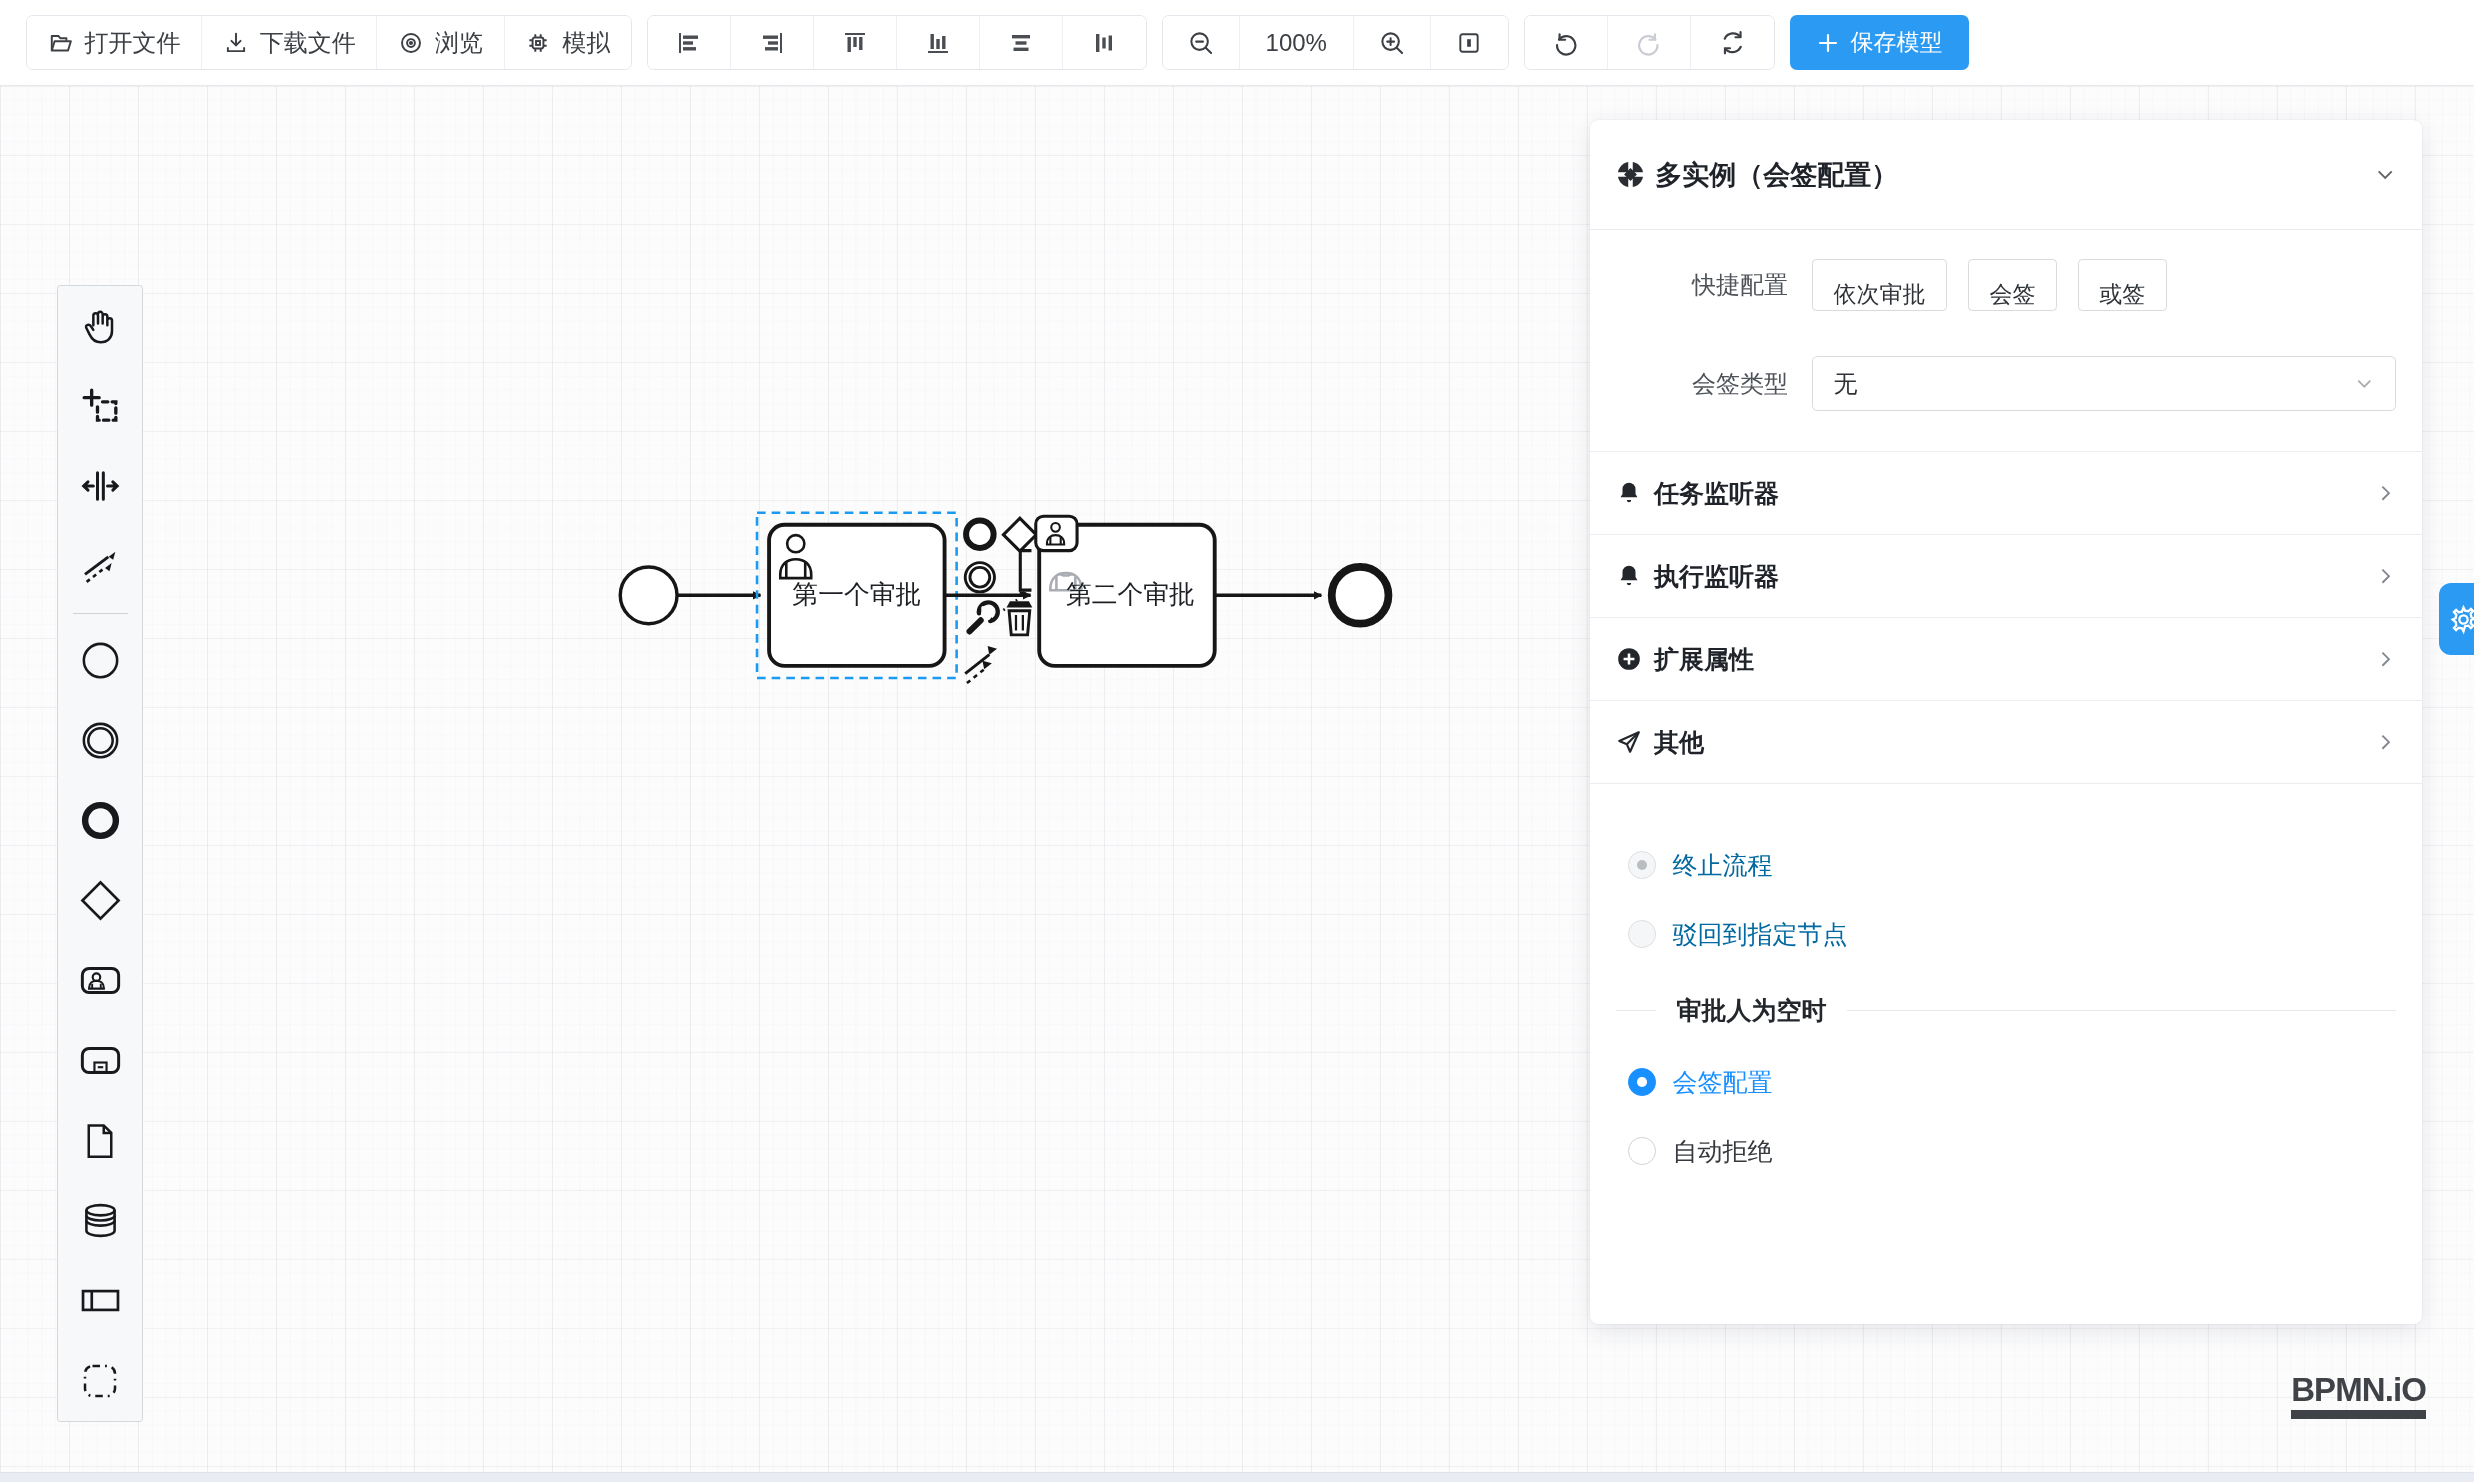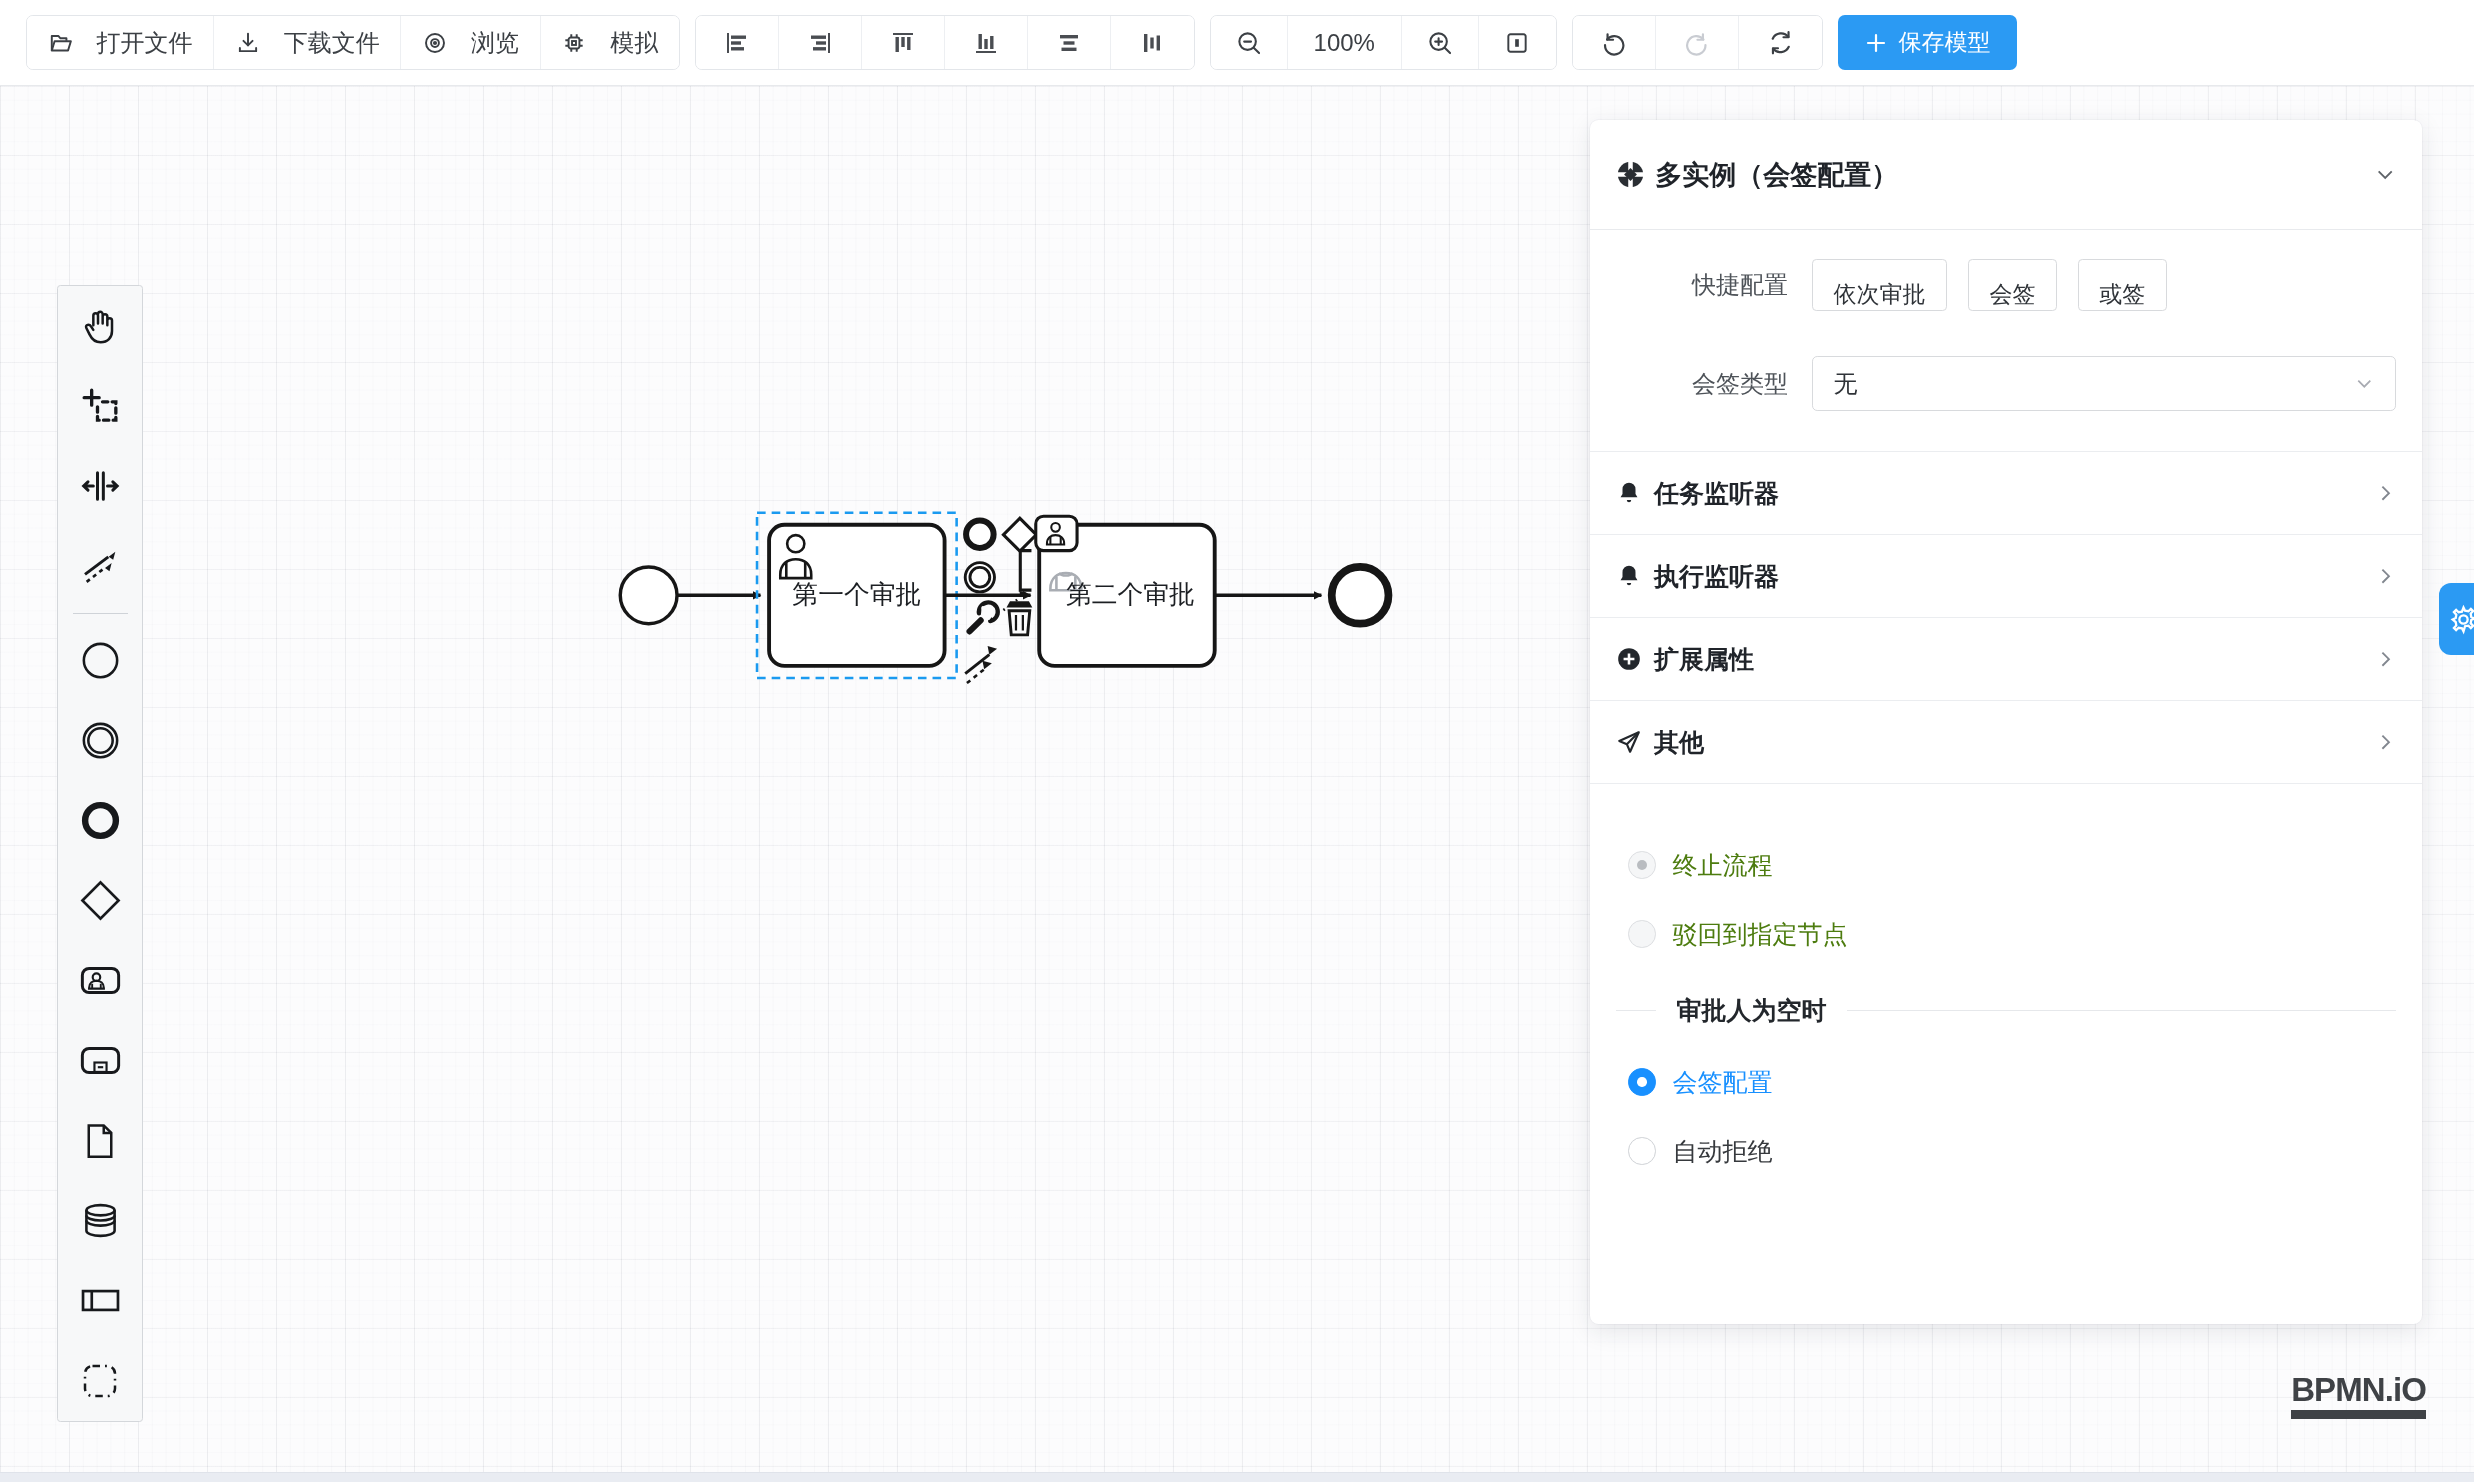--- a/index.html
+++ b/index.html
@@ -8,21 +8,21 @@
   }
   *{margin:0;padding:0;box-sizing:border-box;}
   html,body{width:2475px;height:1482px;overflow:hidden;}
   body{font-family:"Liberation Sans","DejaVu Sans",sans-serif;background:#fff;position:relative;}
 
   
   .toolbar{position:absolute;left:0;top:0;width:2475px;height:86px;background:#fff;
     border-bottom:0.9px solid #e7e9ec;display:flex;align-items:center;padding-left:26px;z-index:40;}
   .tb-group{display:flex;height:55px;border:0.9px solid #e3e6ea;border-radius:6.9px;background:#fff;overflow:hidden;}
   .tb-group + .tb-group{margin-left:15px;}
-  .tb-btn{display:flex;align-items:center;gap:23px;padding:0 20.6px;font-size:24px;color:#3c4045;
+  .tb-btn{display:flex;align-items:center;gap:11px;padding:0 20.6px;font-size:24px;color:#3c4045;
     border-right:0.9px solid #edeff2;cursor:pointer;background:#fff;}
   .tb-btn:last-child{border-right:none;}
   .tb-icon-btn{display:flex;align-items:center;justify-content:center;width:83px;border-right:0.9px solid #edeff2;cursor:pointer;background:#fff;}
   .tb-icon-btn:last-child{border-right:none;}
   .zoom-level{width:114px;display:flex;align-items:center;justify-content:center;font-size:24px;color:#3c4045;border-right:0.9px solid #edeff2;}
   .save-btn{margin-left:15.5px;height:55px;padding:0 26px;background:var(--accent);color:#fff;border:none;
     border-radius:6.9px;font-size:23px;display:flex;align-items:center;gap:10.3px;cursor:pointer;}
   svg.ic{display:block;}
 
   
@@ -68,21 +68,21 @@
   .divider .dr{flex:1;height:1.7px;background:#e6e8eb;}
   .divider .dt{font-size:25px;font-weight:700;color:#23272c;margin:0 20.6px;}
   .divider + .radio-row{margin-top:36px;}
   .radio-row{display:flex;align-items:center;margin-top:31px;padding-left:12px;height:38px;cursor:pointer;}
   .radio{width:27.5px;height:27.5px;border-radius:50%;flex:none;position:relative;border:1.7px solid #cfd2d6;background:#fff;}
   .radio-row .lbl{font-size:25px;color:#36393d;margin-left:17px;}
   .radio-row.checked .radio{background:var(--radio);border-color:var(--radio);}
   .radio-row.checked .radio::after{content:"";position:absolute;left:50%;top:50%;width:9.5px;height:9.5px;margin:-4.7px 0 0 -4.7px;border-radius:50%;background:#fff;}
   .radio-row.checked .lbl{color:var(--radio);}
   .radio-row.disabled .radio{background:#f5f6f7;border-color:#dcdee1;}
-  .radio-row.disabled .lbl{color:#4d7c0f;font-family:Liberation Serif, serif;}
+  .radio-row.disabled .lbl{color:#0369a1;font-family:Liberation Serif, serif;}
   .radio-row.disabled.dchecked .radio::after{content:"";position:absolute;left:50%;top:50%;width:10.3px;height:10.3px;margin:-5.2px 0 0 -5.2px;border-radius:50%;background:#b9bcc0;}
   .sec2{margin-top:41px;}
 
   
   .gear-tab{position:absolute;left:2439px;top:583px;width:50px;height:72px;background:var(--accent);
     border-radius:12px 0 0 12px;display:flex;align-items:center;padding-left:8.6px;cursor:pointer;z-index:60;}
 
   
   .watermark{position:absolute;right:49px;bottom:53px;font-size:33px;font-weight:700;letter-spacing:-0.9px;
     color:#3f4246;border-bottom:9.5px solid #3f4246;padding-bottom:0.9px;font-family:"Liberation Sans",sans-serif;cursor:pointer;}

